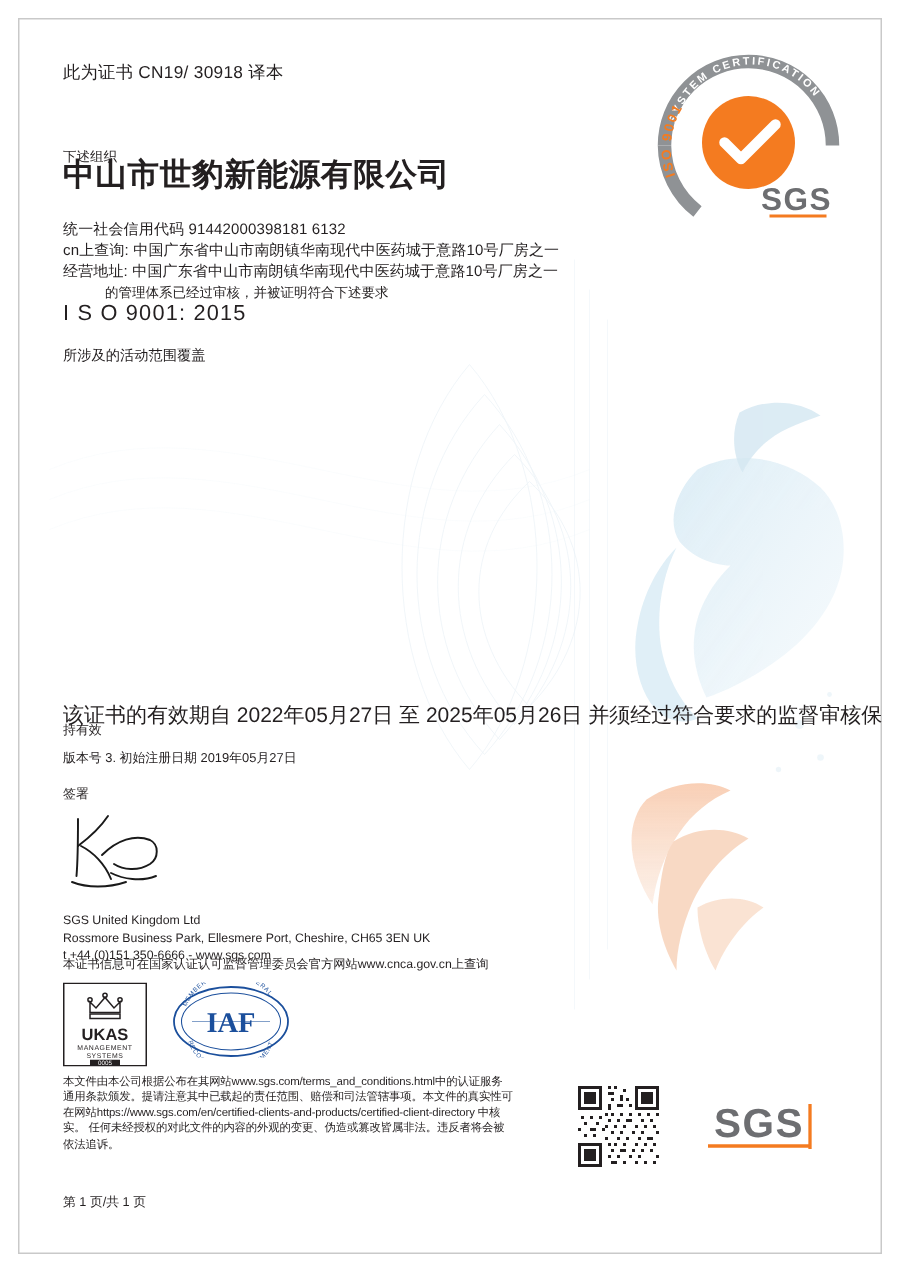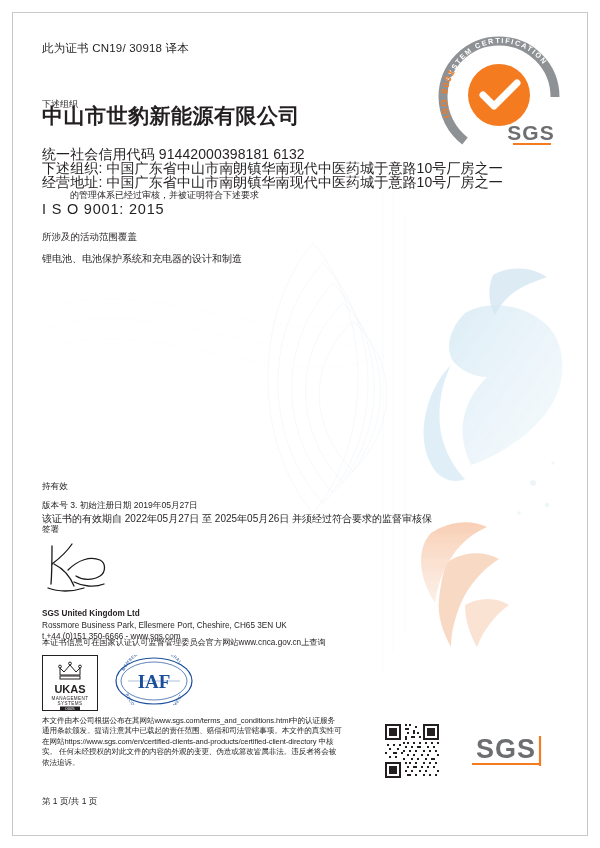--- a/index.html
+++ b/index.html
@@ -67,21 +67,21 @@
     font-size: 21px;
     font-weight: bold;
     color: #231f20;
     letter-spacing: 0.5px;
     white-space: nowrap;
     margin-top: 20px;
   }
   .detail-line {
     position: absolute;
     left: 42px;
-    font-size: 14px;
+    font-size: 10px;
     color: #231f20;
     white-space: nowrap;
     letter-spacing: 0.1px;
   }
   .d1 { top: 146px; }
   .d2 { top: 160px; }
   .d3 { top: 174px; }
   .sys-line {
     position: absolute;
     left: 42px;
@@ -114,24 +114,23 @@
     top: 252px;
     font-size: 10px;
     color: #231f20;
     white-space: nowrap;
   }
 
   .validity-1 {
     position: absolute;
     left: 42px;
     top: 468px;
-    font-size: 10px;
-    color: #231f20;
-    white-space: nowrap;
-    margin-top: 44px;
+    font-size: 14px;
+    color: #231f20;
+    white-space: nowrap;
   }
   .validity-2 {
     position: absolute;
     left: 42px;
     top: 481px;
     font-size: 8.6px;
     color: #231f20;
     white-space: nowrap;
   }
   .issue-line {
@@ -161,21 +160,21 @@
   .addr-block {
     position: absolute;
     left: 42px;
     top: 608px;
     font-size: 8.2px;
     line-height: 11.6px;
     color: #231f20;
     white-space: nowrap;
   }
   .addr-block .bold {
-    font-weight: bold;
+    font-weight: normal;
   }
   .cnca-line {
     position: absolute;
     left: 42px;
     top: 637px;
     font-size: 8.2px;
     color: #231f20;
     white-space: nowrap;
   }
 
@@ -308,28 +307,27 @@
       </g>
     </svg>
   </div>
 
   <div class="cert-translate">此为证书 CN19/ 30918 译本</div>
 
   <div class="label-small lbl-org">下述组织</div>
   <div class="org-name">中山市世豹新能源有限公司</div>
 
   <div class="detail-line d1">统一社会信用代码  91442000398181 6132</div>
-  <div class="detail-line d2">下述组织:  中国广东省中山市南朗镇华南现代中医药城于意路10号厂房之一</div>
+  <div class="detail-line d2">cn上查询:  中国广东省中山市南朗镇华南现代中医药城于意路10号厂房之一</div>
   <div class="detail-line d3">经营地址:  中国广东省中山市南朗镇华南现代中医药城于意路10号厂房之一</div>
 
   <div class="sys-line">的管理体系已经过审核，并被证明符合下述要求</div>
   <div class="standard">I S O 9001: 2015</div>
 
   <div class="scope-label">所涉及的活动范围覆盖</div>
-  <div class="scope-text">锂电池、电池保护系统和充电器的设计和制造</div>
 
   <div class="validity-1">该证书的有效期自  2022年05月27日  至  2025年05月26日  并须经过符合要求的监督审核保</div>
   <div class="validity-2">持有效</div>
   <div class="issue-line">版本号 3.  初始注册日期 2019年05月27日</div>
 
   <div class="sign-label">签署</div>
   <div class="signature">
     <svg width="70" height="55" viewBox="0 0 70 55" xmlns="http://www.w3.org/2000/svg">
       <g fill="none" stroke="#1a1a1a" stroke-width="1.3" stroke-linecap="round">
         <path d="M8,6 C8,18 8,32 7,44"></path>

